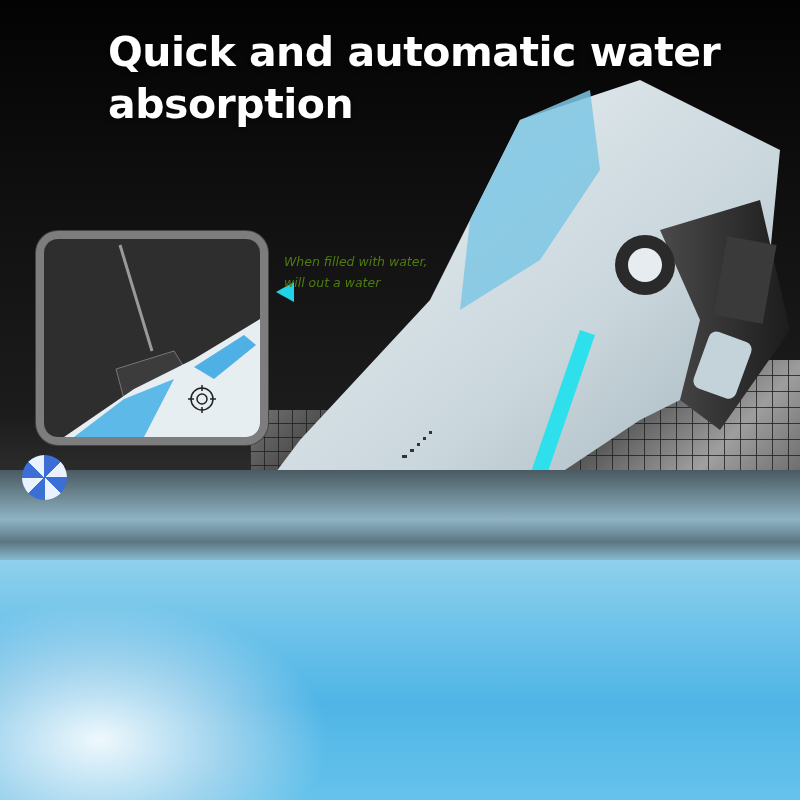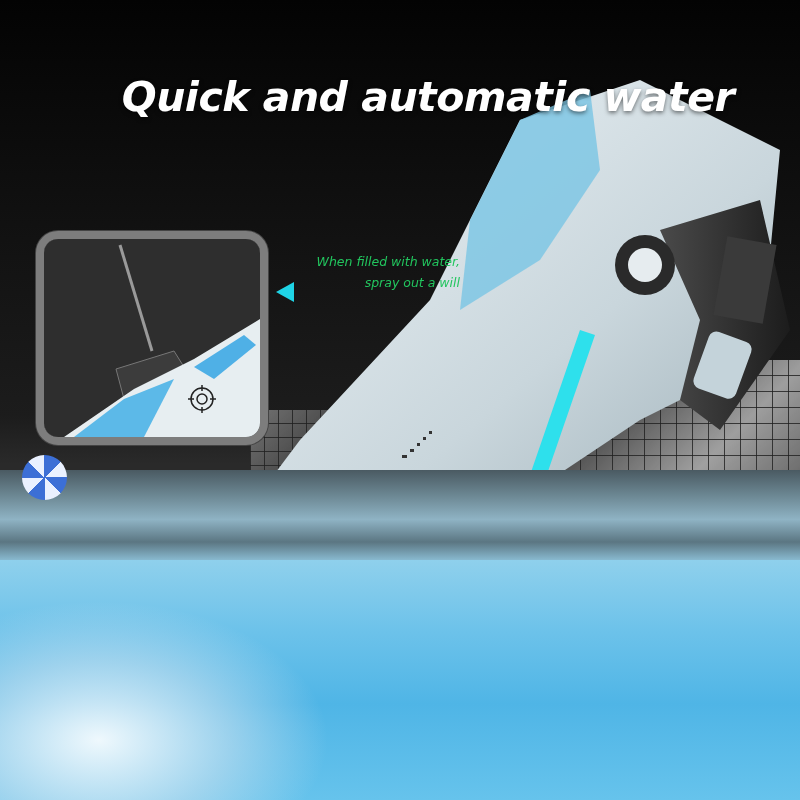--- a/index.html
+++ b/index.html
@@ -22,30 +22,30 @@
   
   .gun{position:absolute;left:0;top:0;width:800px;height:800px;}
   
   .water-surface{position:absolute;left:0;top:470px;width:800px;height:90px;
     background:linear-gradient(180deg,#4a5a62 0%,#6e8a96 30%,#8fb3c4 55%,#5b7682 80%,#88b9cf 100%);}
   .water-under{position:absolute;left:0;top:560px;width:800px;height:240px;
     background:linear-gradient(180deg,#8fd0ec 0%,#6cc2ea 30%,#4fb5e6 60%,#66c3ec 100%);}
   .splash{position:absolute;left:0;top:600px;width:330px;height:200px;
     background:radial-gradient(ellipse at 30% 70%,rgba(255,255,255,.9),rgba(200,225,240,.6) 40%,rgba(140,190,220,0) 70%);}
   
-  .title{position:absolute;right:52px;top:26px;width:640px;text-align:center;color:#fff;
-    font-family:"DejaVu Sans",sans-serif;font-weight:bold;font-style:italic;font-size:41px;line-height:52px;letter-spacing:-0.5px;
-    text-shadow:0 2px 4px rgba(0,0,0,.5);margin-top:45px;}
+  .title{position:absolute;right:52px;top:26px;width:640px;text-align:left;color:#fff;
+    font-family:"DejaVu Sans",sans-serif;font-weight:bold;font-size:41px;line-height:52px;letter-spacing:-0.5px;
+    text-shadow:0 2px 4px rgba(0,0,0,.5);}
   
   .inset{position:absolute;left:36px;top:231px;width:232px;height:214px;border-radius:22px;
     border:8px solid #7d7d7d;box-sizing:border-box;overflow:hidden;
     background:#2f2f2f;
     box-shadow:inset 0 0 0 2px #b7b7b7,0 0 0 1px #444;}
-  .caption{position:absolute;left:284px;top:251px;width:176px;color:#22c55e;font-style:italic;
-    font-family:"DejaVu Sans",sans-serif;font-size:12.5px;line-height:21px;text-align:right;}
+  .caption{position:absolute;left:284px;top:251px;width:176px;color:#4d7c0f;font-style:italic;
+    font-family:"DejaVu Sans",sans-serif;font-size:12.5px;line-height:21px;text-align:left;}
   .arrow{position:absolute;left:276px;top:282px;width:0;height:0;
     border-top:10px solid transparent;border-bottom:10px solid transparent;border-right:18px solid #1fd4e6;}
   .ball{position:absolute;left:22px;top:455px;width:45px;height:45px;border-radius:50%;
     background:conic-gradient(#3c6fd6 0 45deg,#eaf1ff 45deg 90deg,#3c6fd6 90deg 135deg,#eaf1ff 135deg 180deg,#3c6fd6 180deg 225deg,#eaf1ff 225deg 270deg,#3c6fd6 270deg 315deg,#eaf1ff 315deg 360deg);}
 </style>
 </head>
 <body>
 
 <div class="scene">
   <div class="tiles"></div>
@@ -95,20 +95,21 @@
   </svg>
 
   <div class="water-surface"></div>
   <div class="water-under"></div>
   <div class="splash"></div>
   <div class="ball"></div>
 </div>
 
 <div class="title">
   <div>Quick and automatic water</div>
+  <div>absorption</div>
 </div>
 
 <div class="inset">
   <svg width="216" height="198" viewBox="0 0 216 198">
     <rect width="216" height="198" fill="#2e2e2e"></rect>
     <line x1="76" y1="6" x2="108" y2="112" stroke="#9a9a9a" stroke-width="3"></line>
     <polygon points="72,130 130,112 140,128 132,150 80,160" fill="#3c3c3c" stroke="#777" stroke-width="1"></polygon>
     <polygon points="20,198 90,150 150,120 216,80 216,198" fill="#e7eef1"></polygon>
     <polygon points="30,198 80,160 130,140 100,198" fill="#5cb9e8"></polygon>
     <polygon points="150,128 200,96 212,106 170,140" fill="#4fb0e6"></polygon>
@@ -119,14 +120,14 @@
       <line x1="8" y1="0" x2="14" y2="0" stroke="#222" stroke-width="1.5"></line>
       <line x1="0" y1="-14" x2="0" y2="-8" stroke="#222" stroke-width="1.5"></line>
       <line x1="0" y1="8" x2="0" y2="14" stroke="#222" stroke-width="1.5"></line>
     </g>
   </svg>
 </div>
 
 <div class="arrow"></div>
 <div class="caption">
   <div>When filled with water,</div>
-  <div>spray out a will</div>
+  <div>will out a water</div>
 </div>
 
 </body></html>

